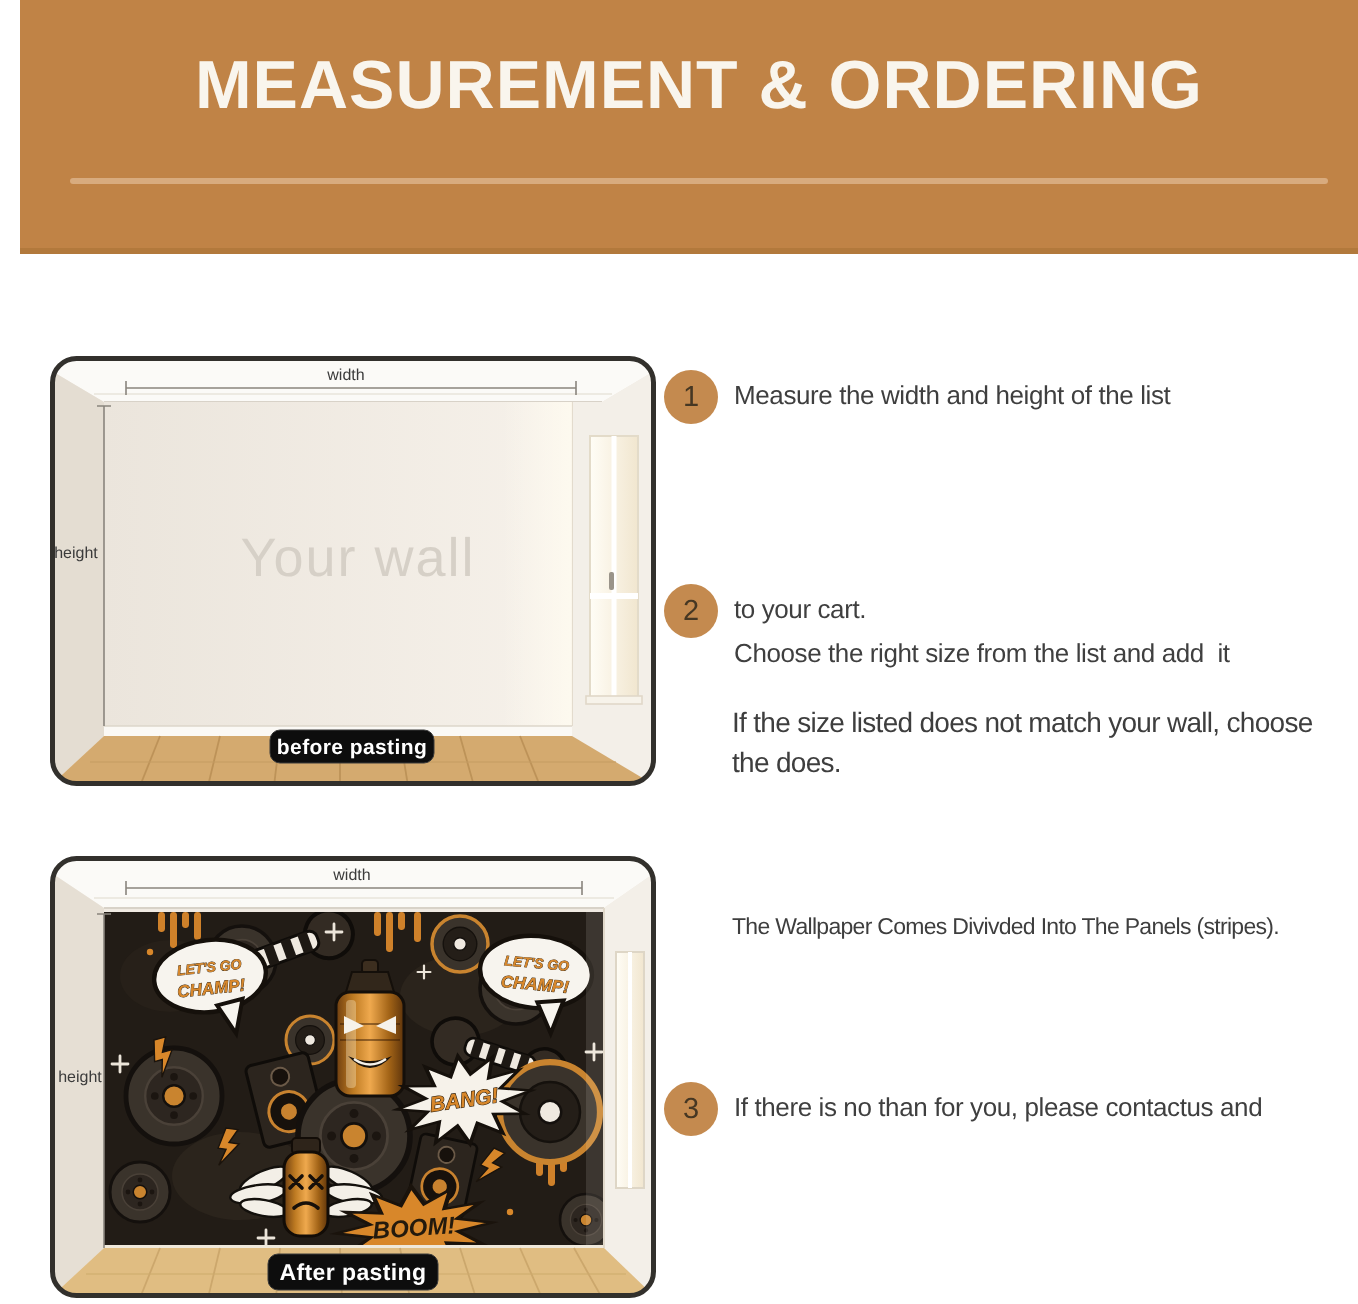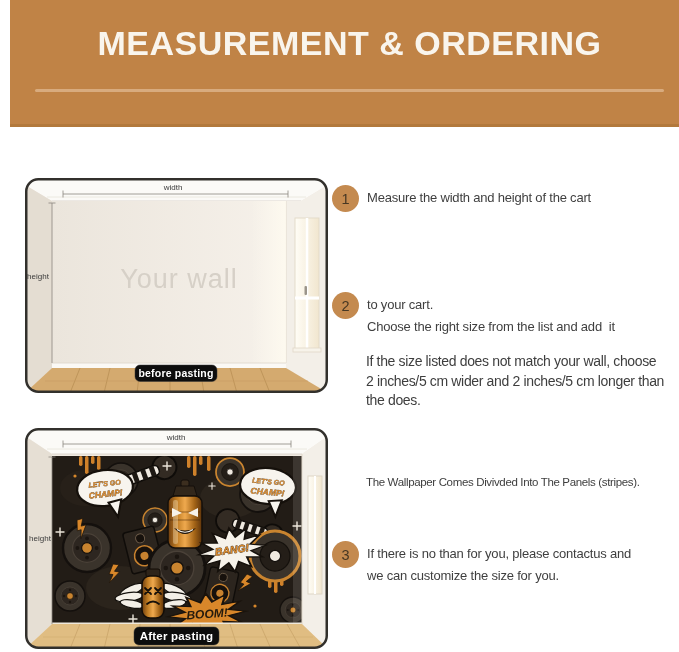--- a/index.html
+++ b/index.html
@@ -36,21 +36,21 @@
   .step{position:absolute;left:332px;display:flex;gap:8px;}
   #step-1{top:185px;} #step-2{top:292px;} #step-3{top:541px;}
   .step-num{width:27px;height:27px;border-radius:50%;background:#c48a4f;color:#463723;
             font-size:14.5px;display:flex;align-items:center;justify-content:center;flex:none;}
   .step-text{font-size:13px;letter-spacing:-.2px;color:#3f3f3f;line-height:22px;padding-top:2px;}
   .step-line{display:block;white-space:pre-wrap;}
 
   .fit-advice{position:absolute;left:366px;top:352px;font-size:14px;letter-spacing:-.35px;
               line-height:19.5px;color:#3e3e3e;}
   .fit-advice .para-line{display:block;white-space:pre-wrap;}
-  .panels-note{position:absolute;left:366px;top:476px;font-size:11.5px;letter-spacing:-.35px;
+  .panels-note{position:absolute;left:366px;top:458px;font-size:11.5px;letter-spacing:-.35px;
                color:#3e3e3e;}
 </style>
 </head>
 <body>
 
 <div class="page">
 
   <header class="banner">
     <h1>MEASUREMENT &amp; ORDERING</h1>
     <div class="banner-divider"></div>
@@ -329,41 +329,39 @@
           <text class="badge-txt" x="151.5" y="212" font-size="11.5" text-anchor="middle">After pasting</text>
         </g>
       </g>
       <rect x="1.25" y="1.25" width="300.5" height="218.5" rx="12" fill="none" stroke="#32302c" stroke-width="2.5"></rect>
     </svg>
   </figure>
 
   <div class="step" id="step-1">
     <span class="step-num">1</span>
     <p class="step-text" style="margin:0">
-      <span class="step-line">Measure the width and height of the cart</span>
+      <span class="step-line">Measure the width and height of the list</span>
     </p>
   </div>
 
   <div class="step" id="step-2">
     <span class="step-num">2</span>
     <p class="step-text" style="margin:0">
       <span class="step-line">to your cart.</span>
       <span class="step-line">Choose the right size from the list and add  it</span>
     </p>
   </div>
 
   <div class="fit-advice">
     <span class="para-line">If the size listed does not match your wall, choose</span>
-    <span class="para-line">2 inches/5 cm wider and 2 inches/5 cm longer than</span>
     <span class="para-line">the does.</span>
   </div>
 
   <div class="panels-note">The Wallpaper Comes Divivded Into The Panels (stripes).</div>
 
   <div class="step" id="step-3">
     <span class="step-num">3</span>
     <p class="step-text" style="margin:0">
       <span class="step-line">If there is no than for you, please contactus and</span>
-      <span class="step-line">we can customize the size for you.</span>
     </p>
   </div>
 
 </div>
 
 </body></html>

